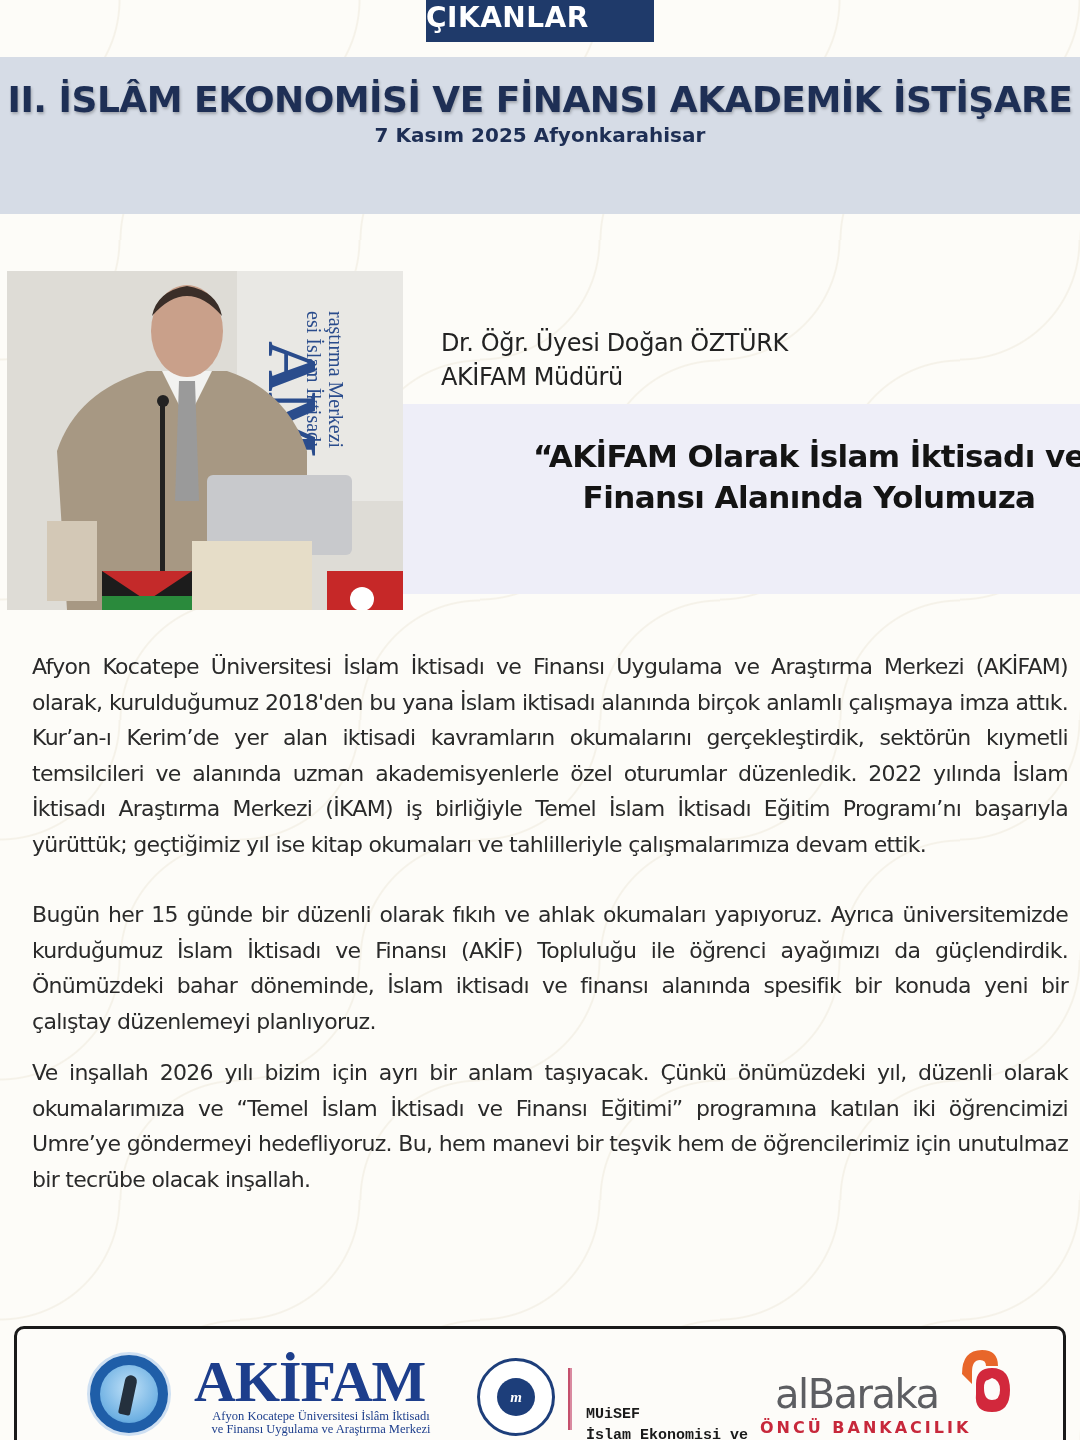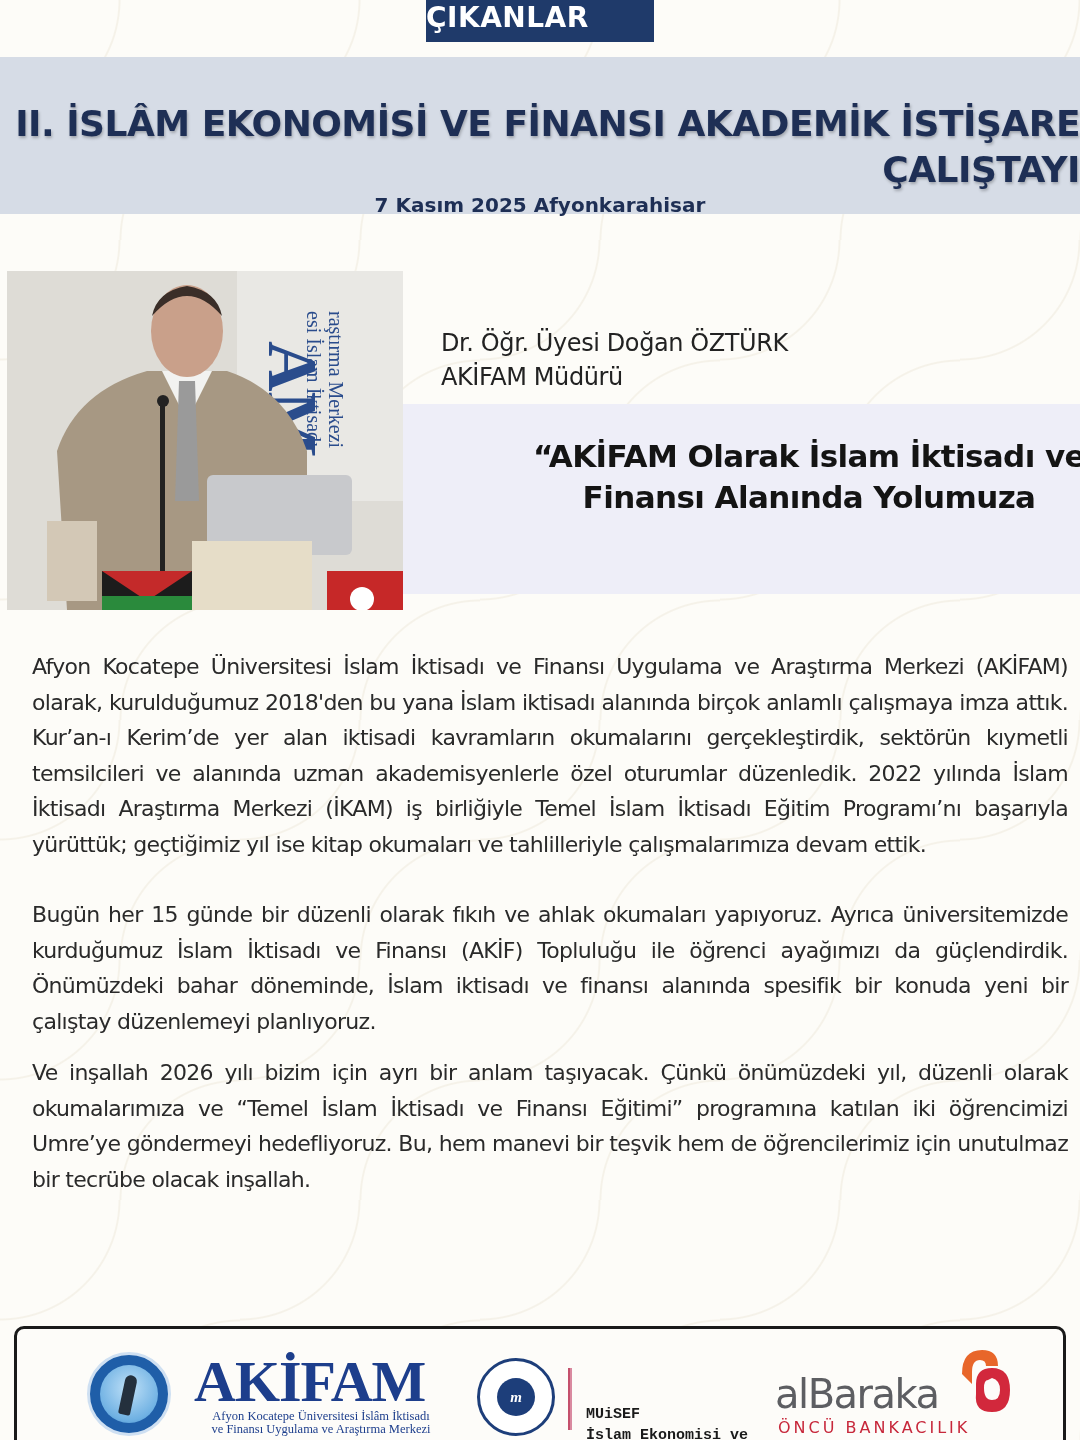--- a/index.html
+++ b/index.html
@@ -28,23 +28,22 @@
     }
     
     .header-band {
       position: absolute; left: 0; top: 57px; width: 1080px; height: 157px;
       background: #d6dce6;
       text-align: center;
     }
     .header-title {
       font-family: "DejaVu Sans", sans-serif; font-weight: bold;
       color: #1e2f55; font-size: 36px; line-height: 46px;
-      padding-top: 44px; letter-spacing: -0.5px;
+      padding-top: 20px; letter-spacing: -0.5px;
       text-shadow: 1px 2px 3px rgba(0,0,0,0.25);
-      text-align: right;
     }
     .header-sub {
       font-family: "DejaVu Sans", sans-serif; font-weight: bold;
       color: #1e2f55; font-size: 20px; line-height: 24px; margin-top: 0;
     }
     
     .photo {
       position: absolute; left: 7px; top: 271px; width: 396px; height: 339px;
       background: linear-gradient(180deg, #dcdad4 0%, #e4e2dc 60%, #c9b99e 100%);
       overflow: hidden;
@@ -123,38 +122,37 @@
       left: 586px; top: 1368px;
       font-family: Liberation Mono, monospace; font-weight: bold;
       font-size: 15px; line-height: 21px; color: #1a1a1a; margin-top: 36px;
     }
     .albaraka-word {
       left: 775px; top: 1372px;
       font-family: "DejaVu Sans", sans-serif; font-weight: normal;
       font-size: 40px; line-height: 44px; color: #5d5e62; letter-spacing: -1.5px;
     }
     .albaraka-sub {
-      left: 778px; top: 1418px;
-      font-family: "DejaVu Sans", sans-serif; font-size: 16px; letter-spacing: 3px; color: #c7283b;
+      left: 760px; top: 1418px;
+      font-family: "DejaVu Sans", sans-serif; font-size: 16px; letter-spacing: 3px; color: #c7283b; font-weight: bold;
     }
     .albaraka-mark { left: 952px; top: 1344px; width: 64px; height: 72px; }
   </style>
 </head>
 <body>
 
 <div class="pattern"></div>
 
 <div class="badge">
   <span>ÖNE ÇIKANLAR</span>
 </div>
 
 <div class="header-band">
   <div class="header-title">
     <div>II. İSLÂM EKONOMİSİ VE FİNANSI AKADEMİK İSTİŞARE</div>
-    <div>ÇALIŞTAYI</div>
   </div>
   <div class="header-sub">7 Kasım 2025 Afyonkarahisar</div>
 </div>
 
 <div class="photo" title="Speaker at podium with microphone and laptop">
   <svg viewBox="0 0 396 339" preserveAspectRatio="none">
     <rect x="0" y="0" width="396" height="339" fill="#dedcd6"></rect>
     <rect x="230" y="0" width="166" height="230" fill="#e9e8e4"></rect>
     <text x="262" y="70" font-family="Liberation Serif, serif" font-size="70" font-weight="bold" fill="#2a4c8c" transform="rotate(90 262 70)">AM</text>
     <text x="300" y="40" font-family="Liberation Serif, serif" font-size="20" fill="#2a4c8c" transform="rotate(90 300 40)">esi İslam İktisadı</text>

